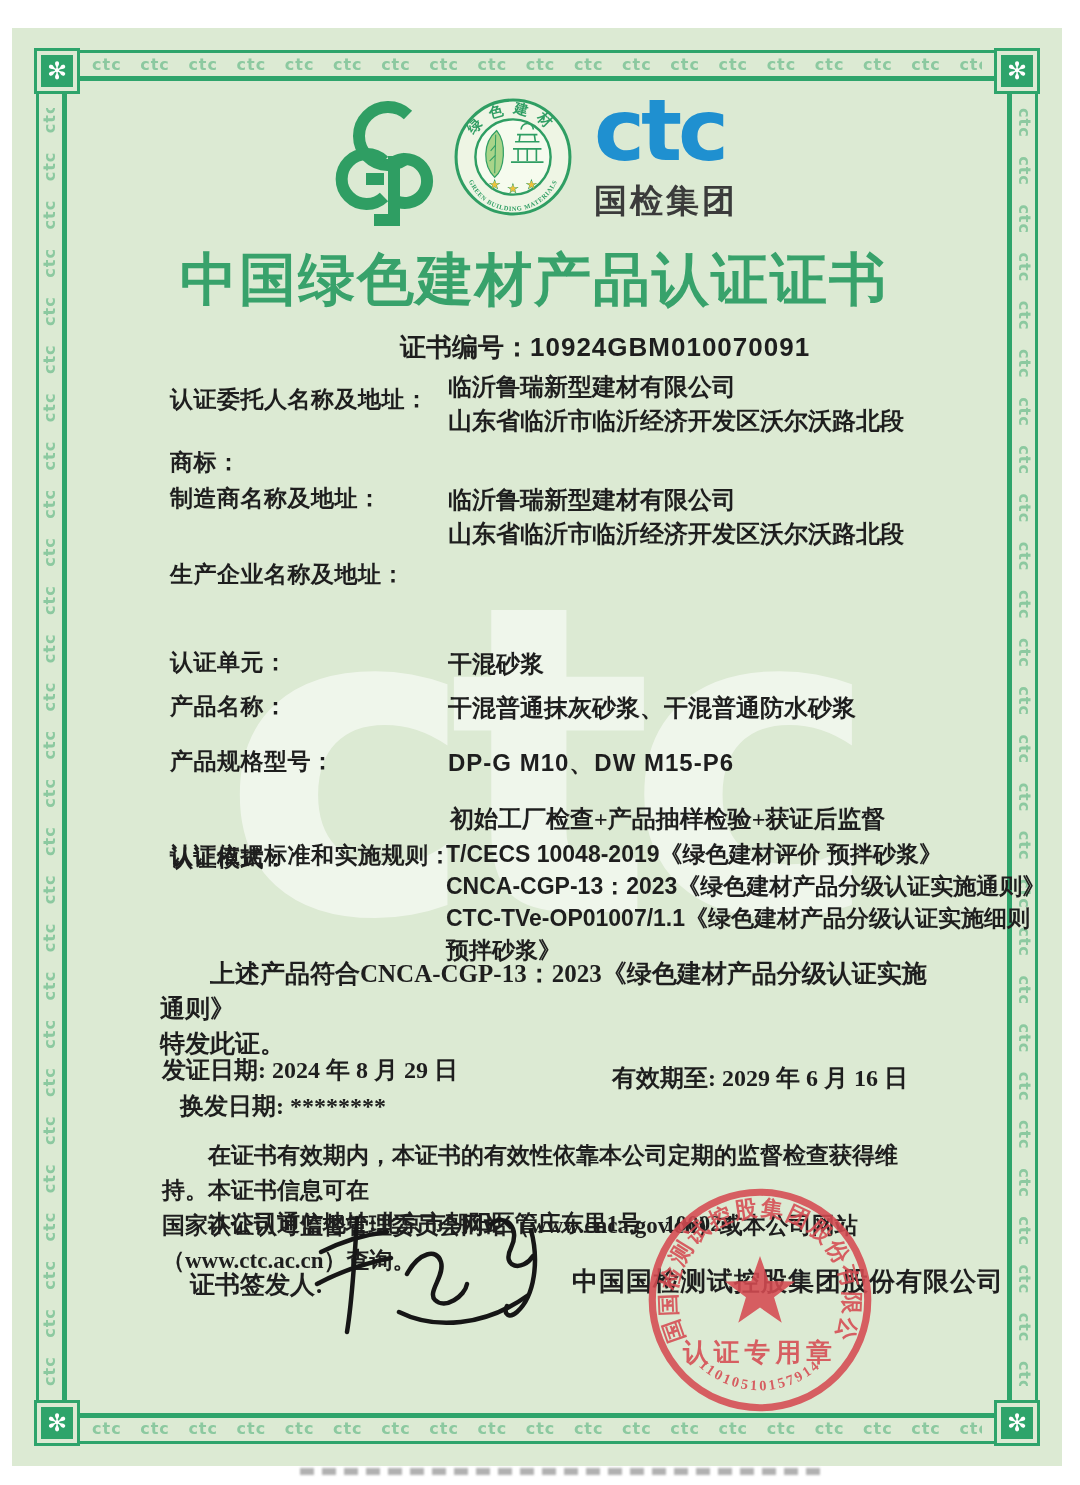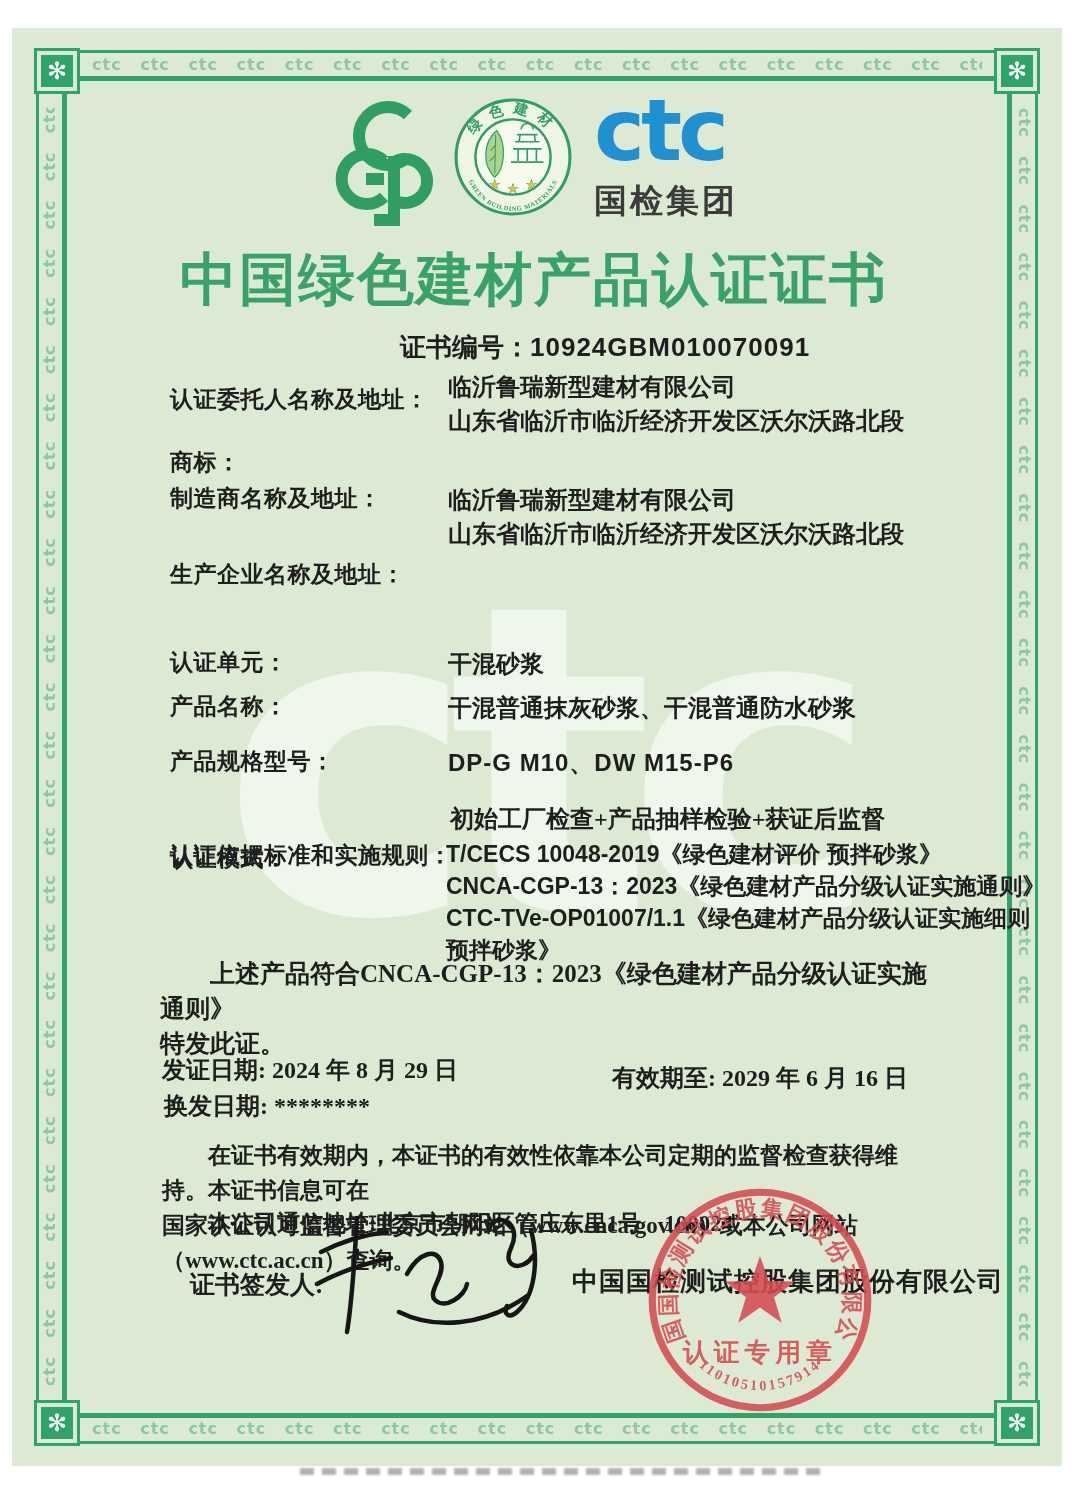--- a/index.html
+++ b/index.html
@@ -173,21 +173,21 @@
   </div>
 
   <div class="abs dateline" style="left:162px;top:1054px;">
     <span>发证日期:</span>
     <span>2024 年 8 月 29 日</span>
   </div>
   <div class="abs dateline" style="left:612px;top:1062px;">
     <span>有效期至:</span>
     <span>2029 年 6 月 16 日</span>
   </div>
-  <div class="abs dateline" style="left:164px;top:1090px;">
+  <div class="abs dateline" style="left:180px;top:1090px;">
     <span>换发日期:</span>
     <span>********</span>
   </div>
 
   <div class="abs note">
     <div class="l1">在证书有效期内，本证书的有效性依靠本公司定期的监督检查获得维持。本证书信息可在</div>
     <div>国家认证认可监督管理委员会网站（www.cnca.gov.cn）或本公司网站（www.ctc.ac.cn）查询。</div>
   </div>
   <div class="abs addr">本公司通信地址:北京市朝阳区管庄东里1号　100024</div>
 

